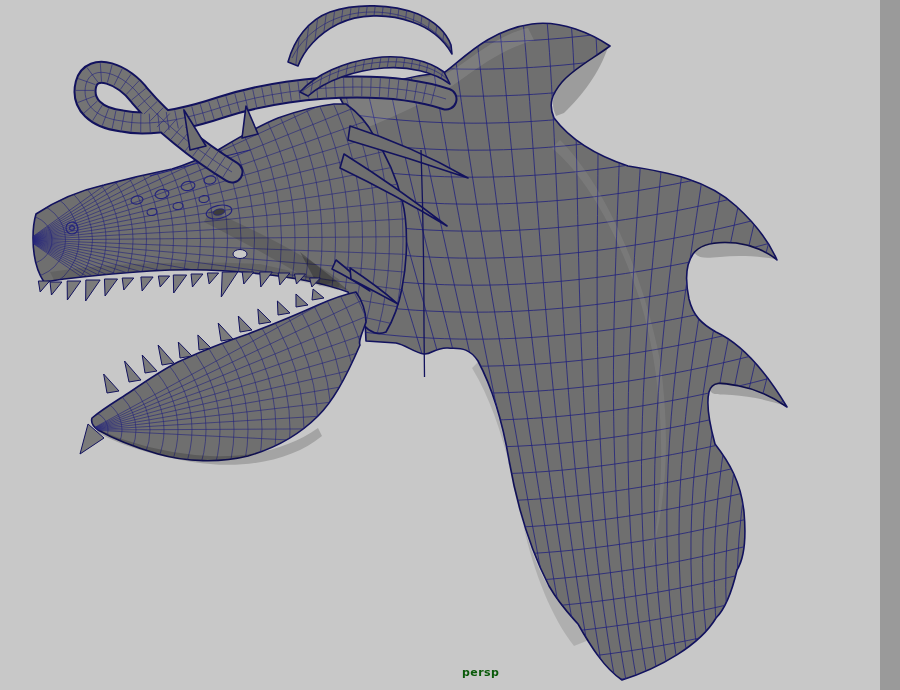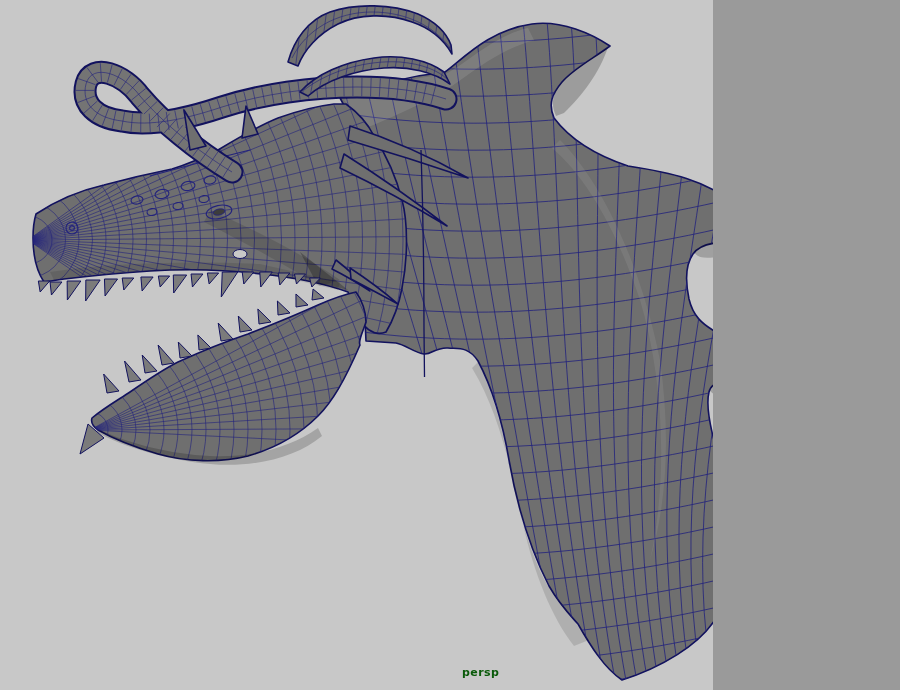--- a/index.html
+++ b/index.html
@@ -1,17 +1,17 @@
 <!DOCTYPE html>
 <html style="--background: #c8c8c8; --mesh: #6f6f6f; --mesh-dark: #4f4f4f; --mesh-light: #8c8c8c; --wireframe: #23237d; --outline: #12125e; --label: #0a5a0a;"><head>
 <meta charset="utf-8">
 <style>
   html,body{margin:0;padding:0;background:#9a9a9a;}
   .viewport{
-    position:relative;width:713px;height:690px;overflow:hidden;
+    position:relative;width:880px;height:690px;overflow:hidden;
     background:var(--background,#c8c8c8);
     font-family:"DejaVu Sans","Liberation Sans",sans-serif;
   }
   svg{display:block;}
   .solid{fill:var(--mesh,#6f6f6f);stroke:var(--outline,#12125e);stroke-width:1.6;stroke-linejoin:round;}
   .wire{stroke:var(--wireframe,#23237d);fill:none;stroke-width:.9;opacity:.9;}
   .wire2{stroke:var(--wireframe,#23237d);fill:none;stroke-width:.72;opacity:.85;}
   .tooth{fill:#7b7b7b;stroke:var(--outline,#12125e);stroke-width:1;stroke-linejoin:round;}
   .detail{stroke:var(--wireframe,#23237d);fill:none;stroke-width:1.1;}
   .shade-d{fill:#000;stroke:none;}

